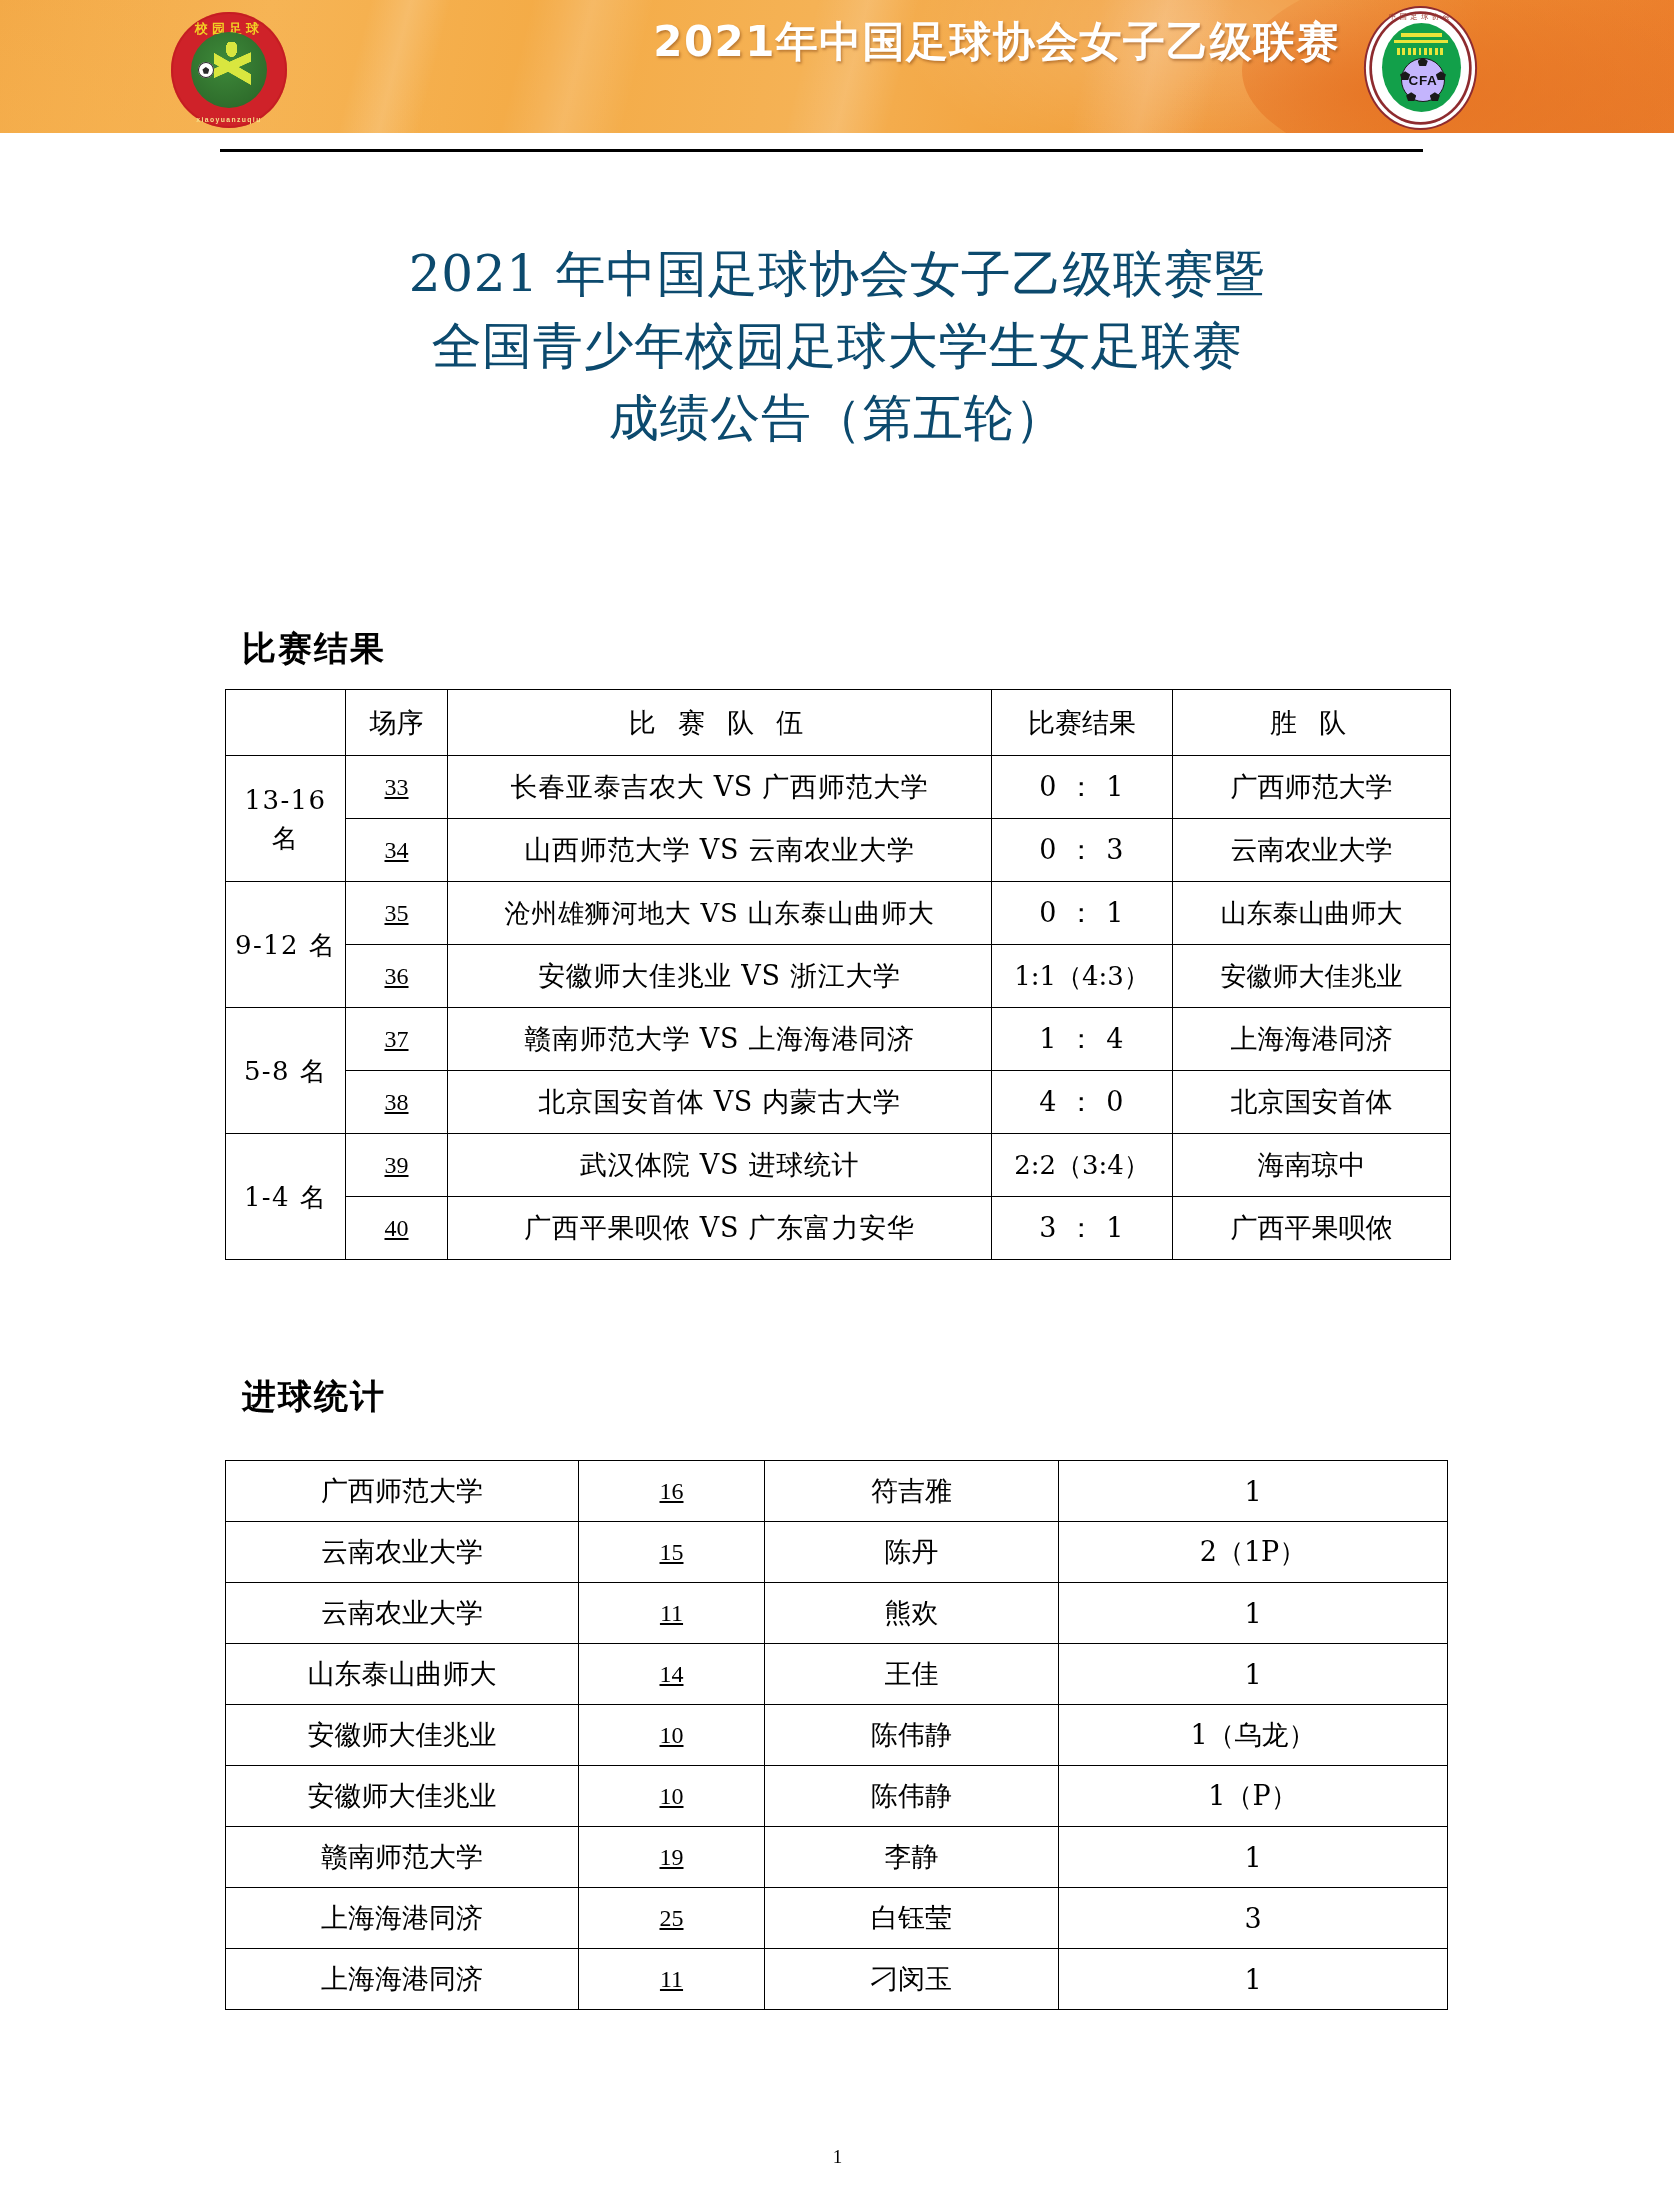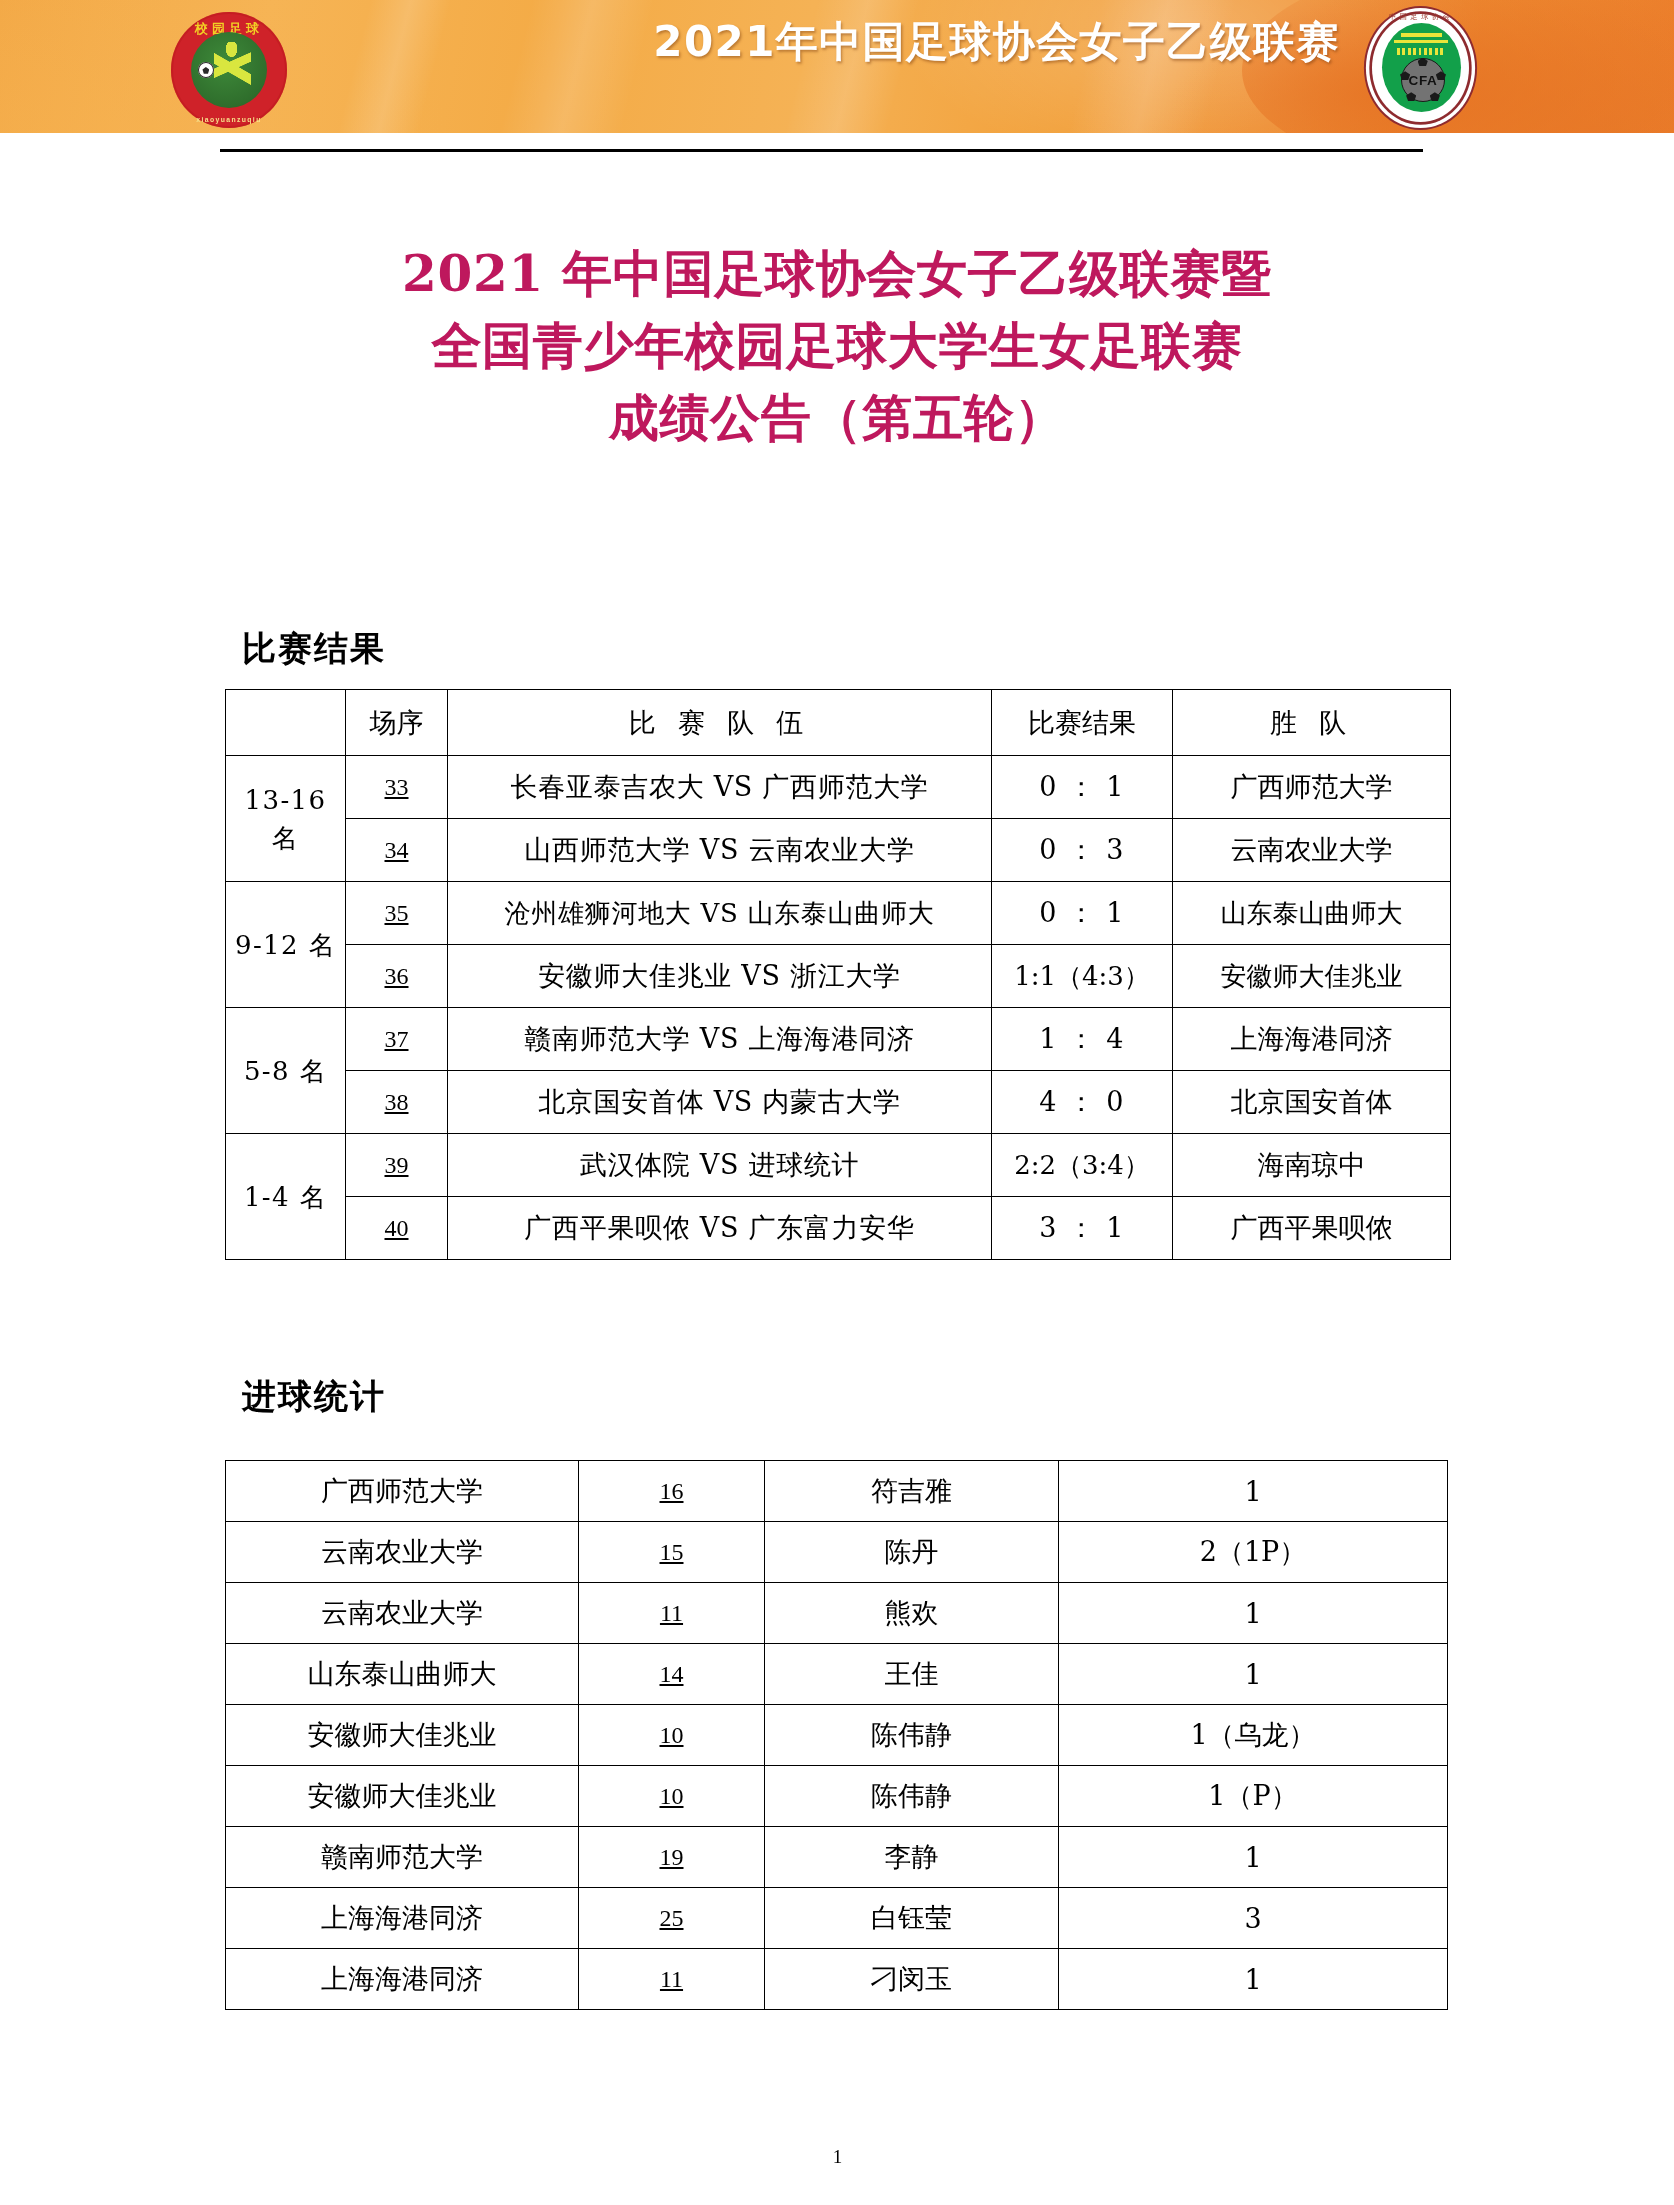--- a/index.html
+++ b/index.html
@@ -93,21 +93,21 @@
     background-position:6.8px 0, 0 7.4px;
     background-size:41px 6.8px, 54px 6.8px;
     background-repeat:no-repeat;
   }
   .logo-right .gate:after{
     content:""; position:absolute; left:2.7px; top:15px; width:49px; height:7.4px;
     background:repeating-linear-gradient(90deg,#e9e53a 0 2.7px, transparent 2.7px 5.4px);
   }
   .logo-right .cfaball{
     position:absolute; left:19px; top:35px; width:42px; height:42px; border-radius:50%;
-    background:#737373; border:1.4px solid #1a1a1a;
+    background:#c4b5fd; border:1.4px solid #1a1a1a;
     display:flex; align-items:center; justify-content:center;
   }
   .logo-right .cfaball .patch{
     position:absolute; width:10.2px; height:8.8px; background:#1a1a1a;
     clip-path:polygon(50% 0,100% 38%,81% 100%,19% 100%,0 38%);
   }
   .logo-right .cfaball .p1{ top:-1.4px; left:15.6px; }
   .logo-right .cfaball .p2{ bottom:0px; left:4.1px; }
   .logo-right .cfaball .p3{ bottom:0px; right:4.1px; }
   .logo-right .cfaball .p4{ top:12.2px; left:-2px; }
@@ -137,22 +137,22 @@
   .head-rule{
     position:absolute; left:220px; top:149px; width:1203px; height:3.4px;
     background:#000;
   }
 
   
   .doc-title{
     position:absolute; left:228px; top:238px; width:1218px;
     text-align:center;
     font-family:"DejaVu Serif","Liberation Serif",serif;
-    font-weight:bold;
-    font-size:50px; line-height:72px; color:#be185d;
+    font-weight:normal;
+    font-size:50px; line-height:72px; color:#0c4a6e;
     letter-spacing:0.7px;
   }
 
   
   .sec-heading{
     position:absolute;
     font-family:"DejaVu Sans","Liberation Sans",sans-serif;
     font-weight:bold;
     font-size:34px; color:#000; letter-spacing:2px;
   }

